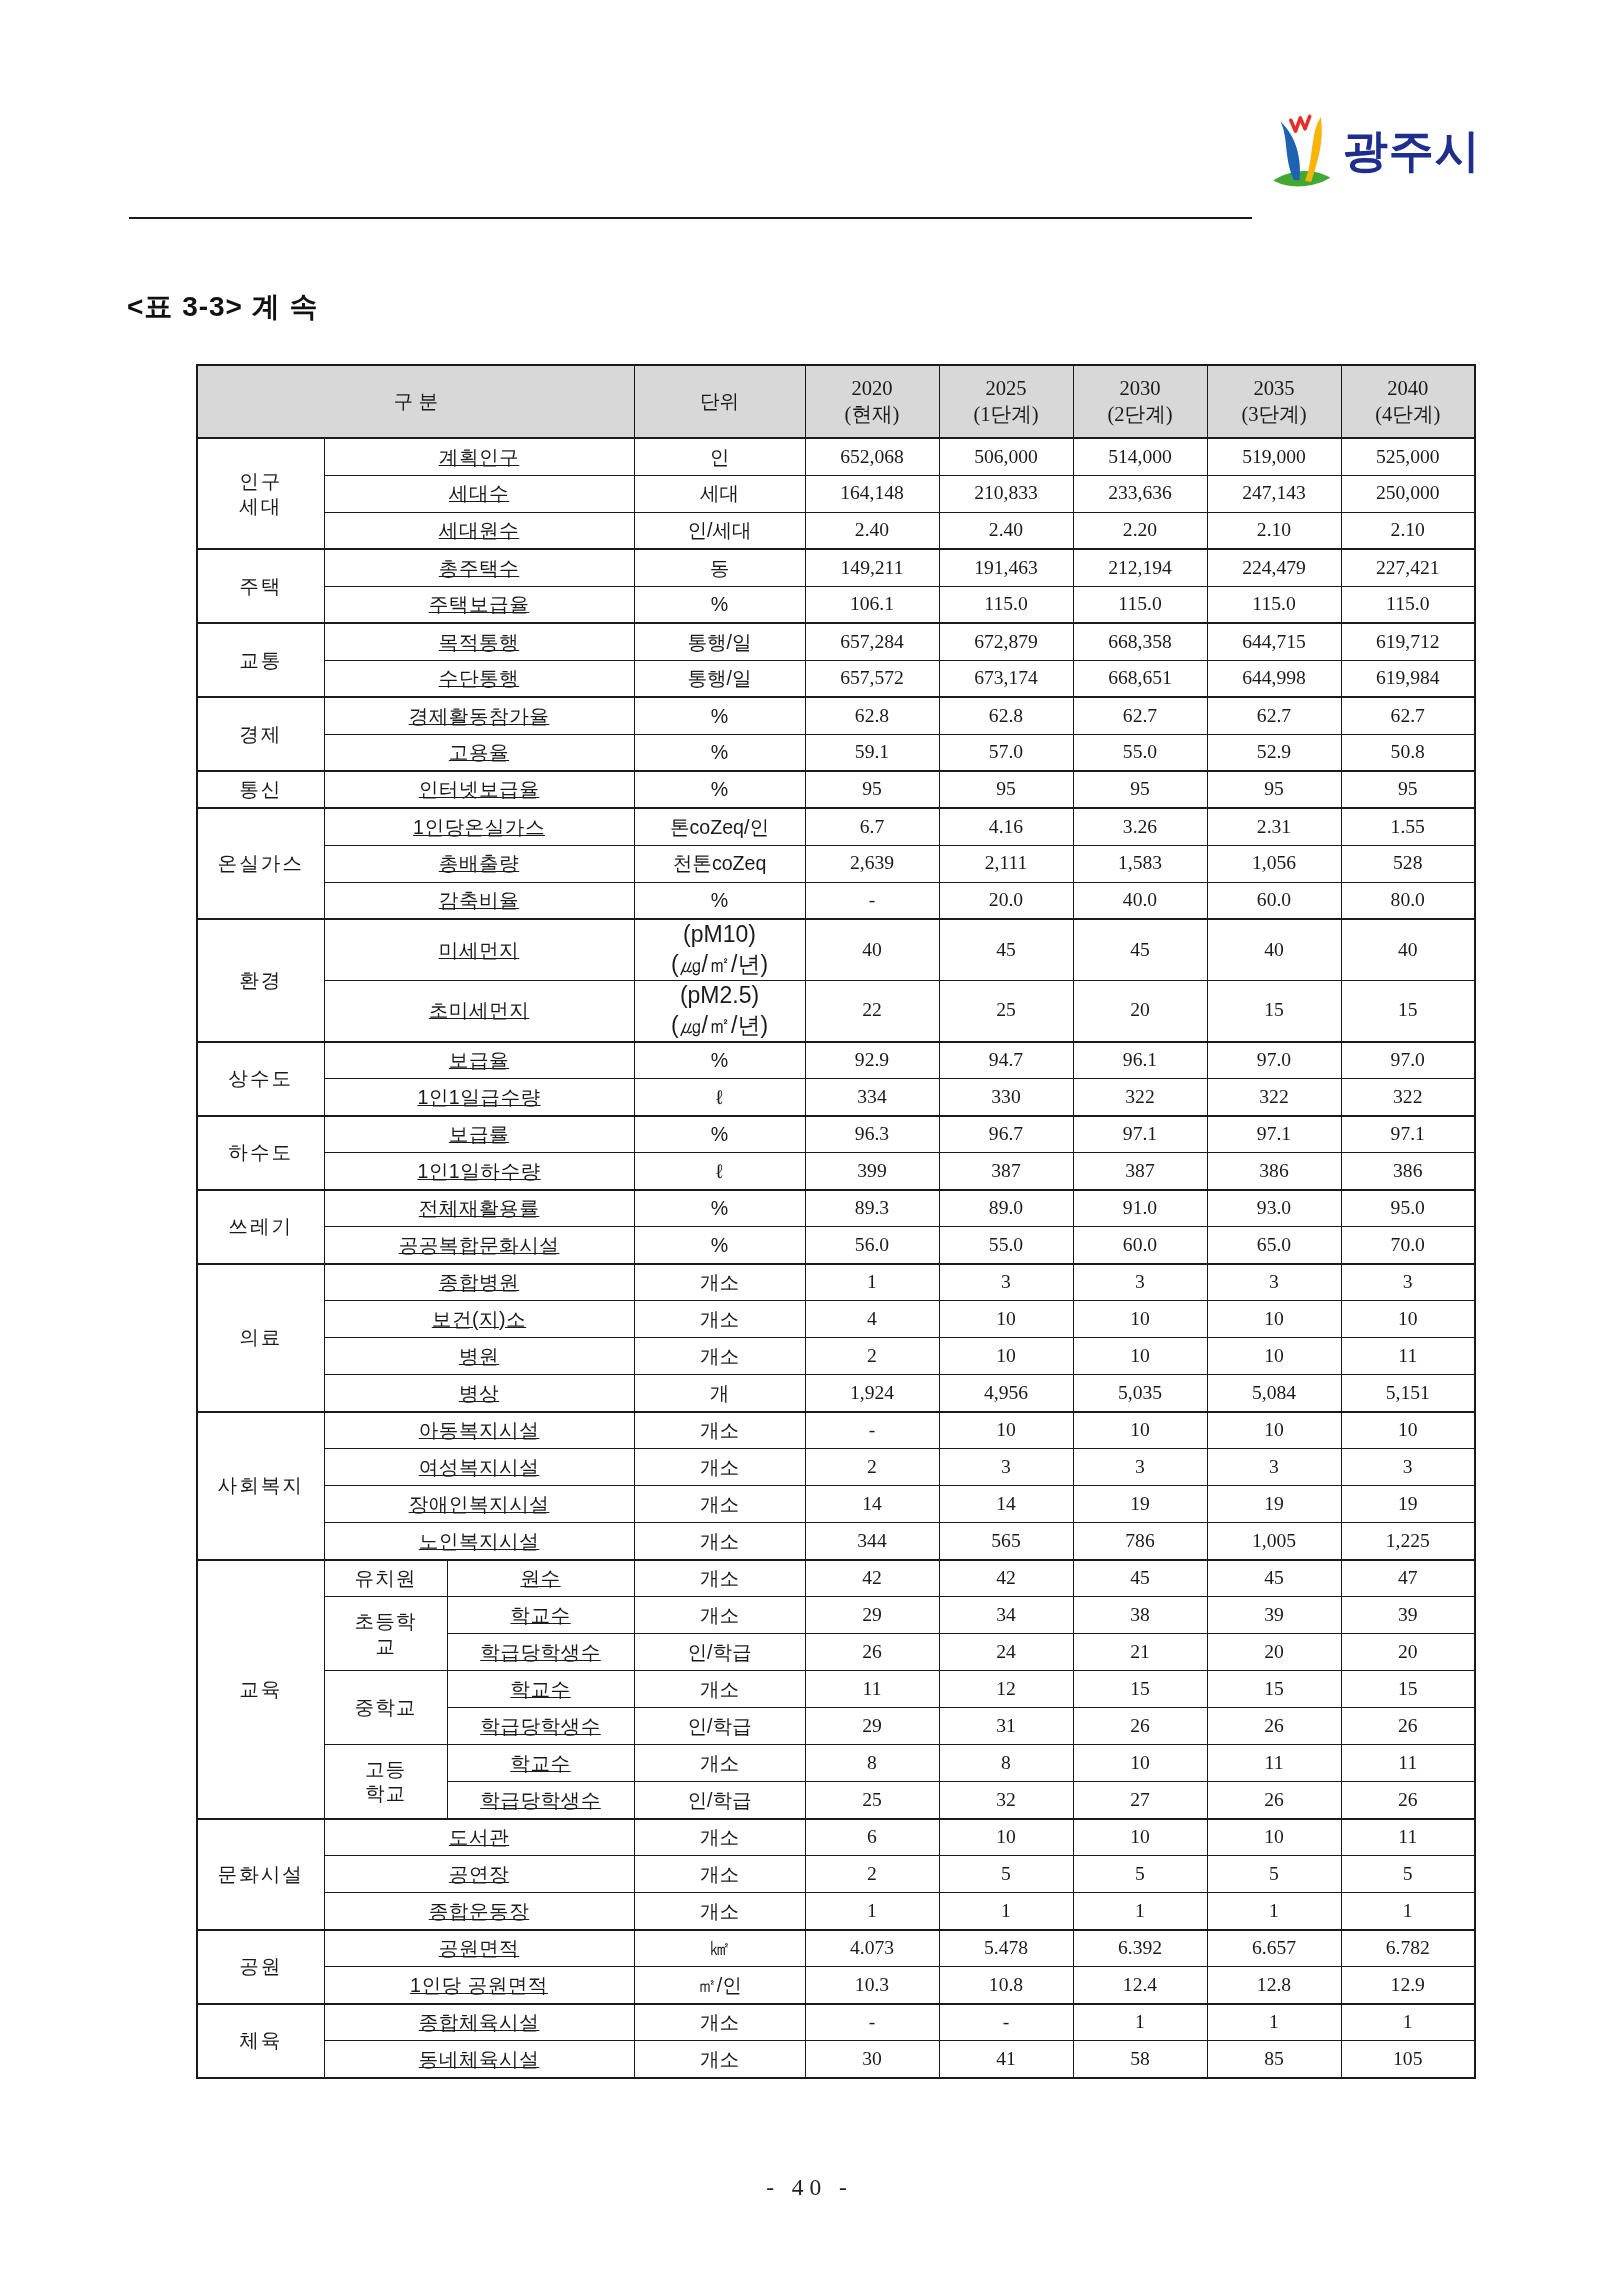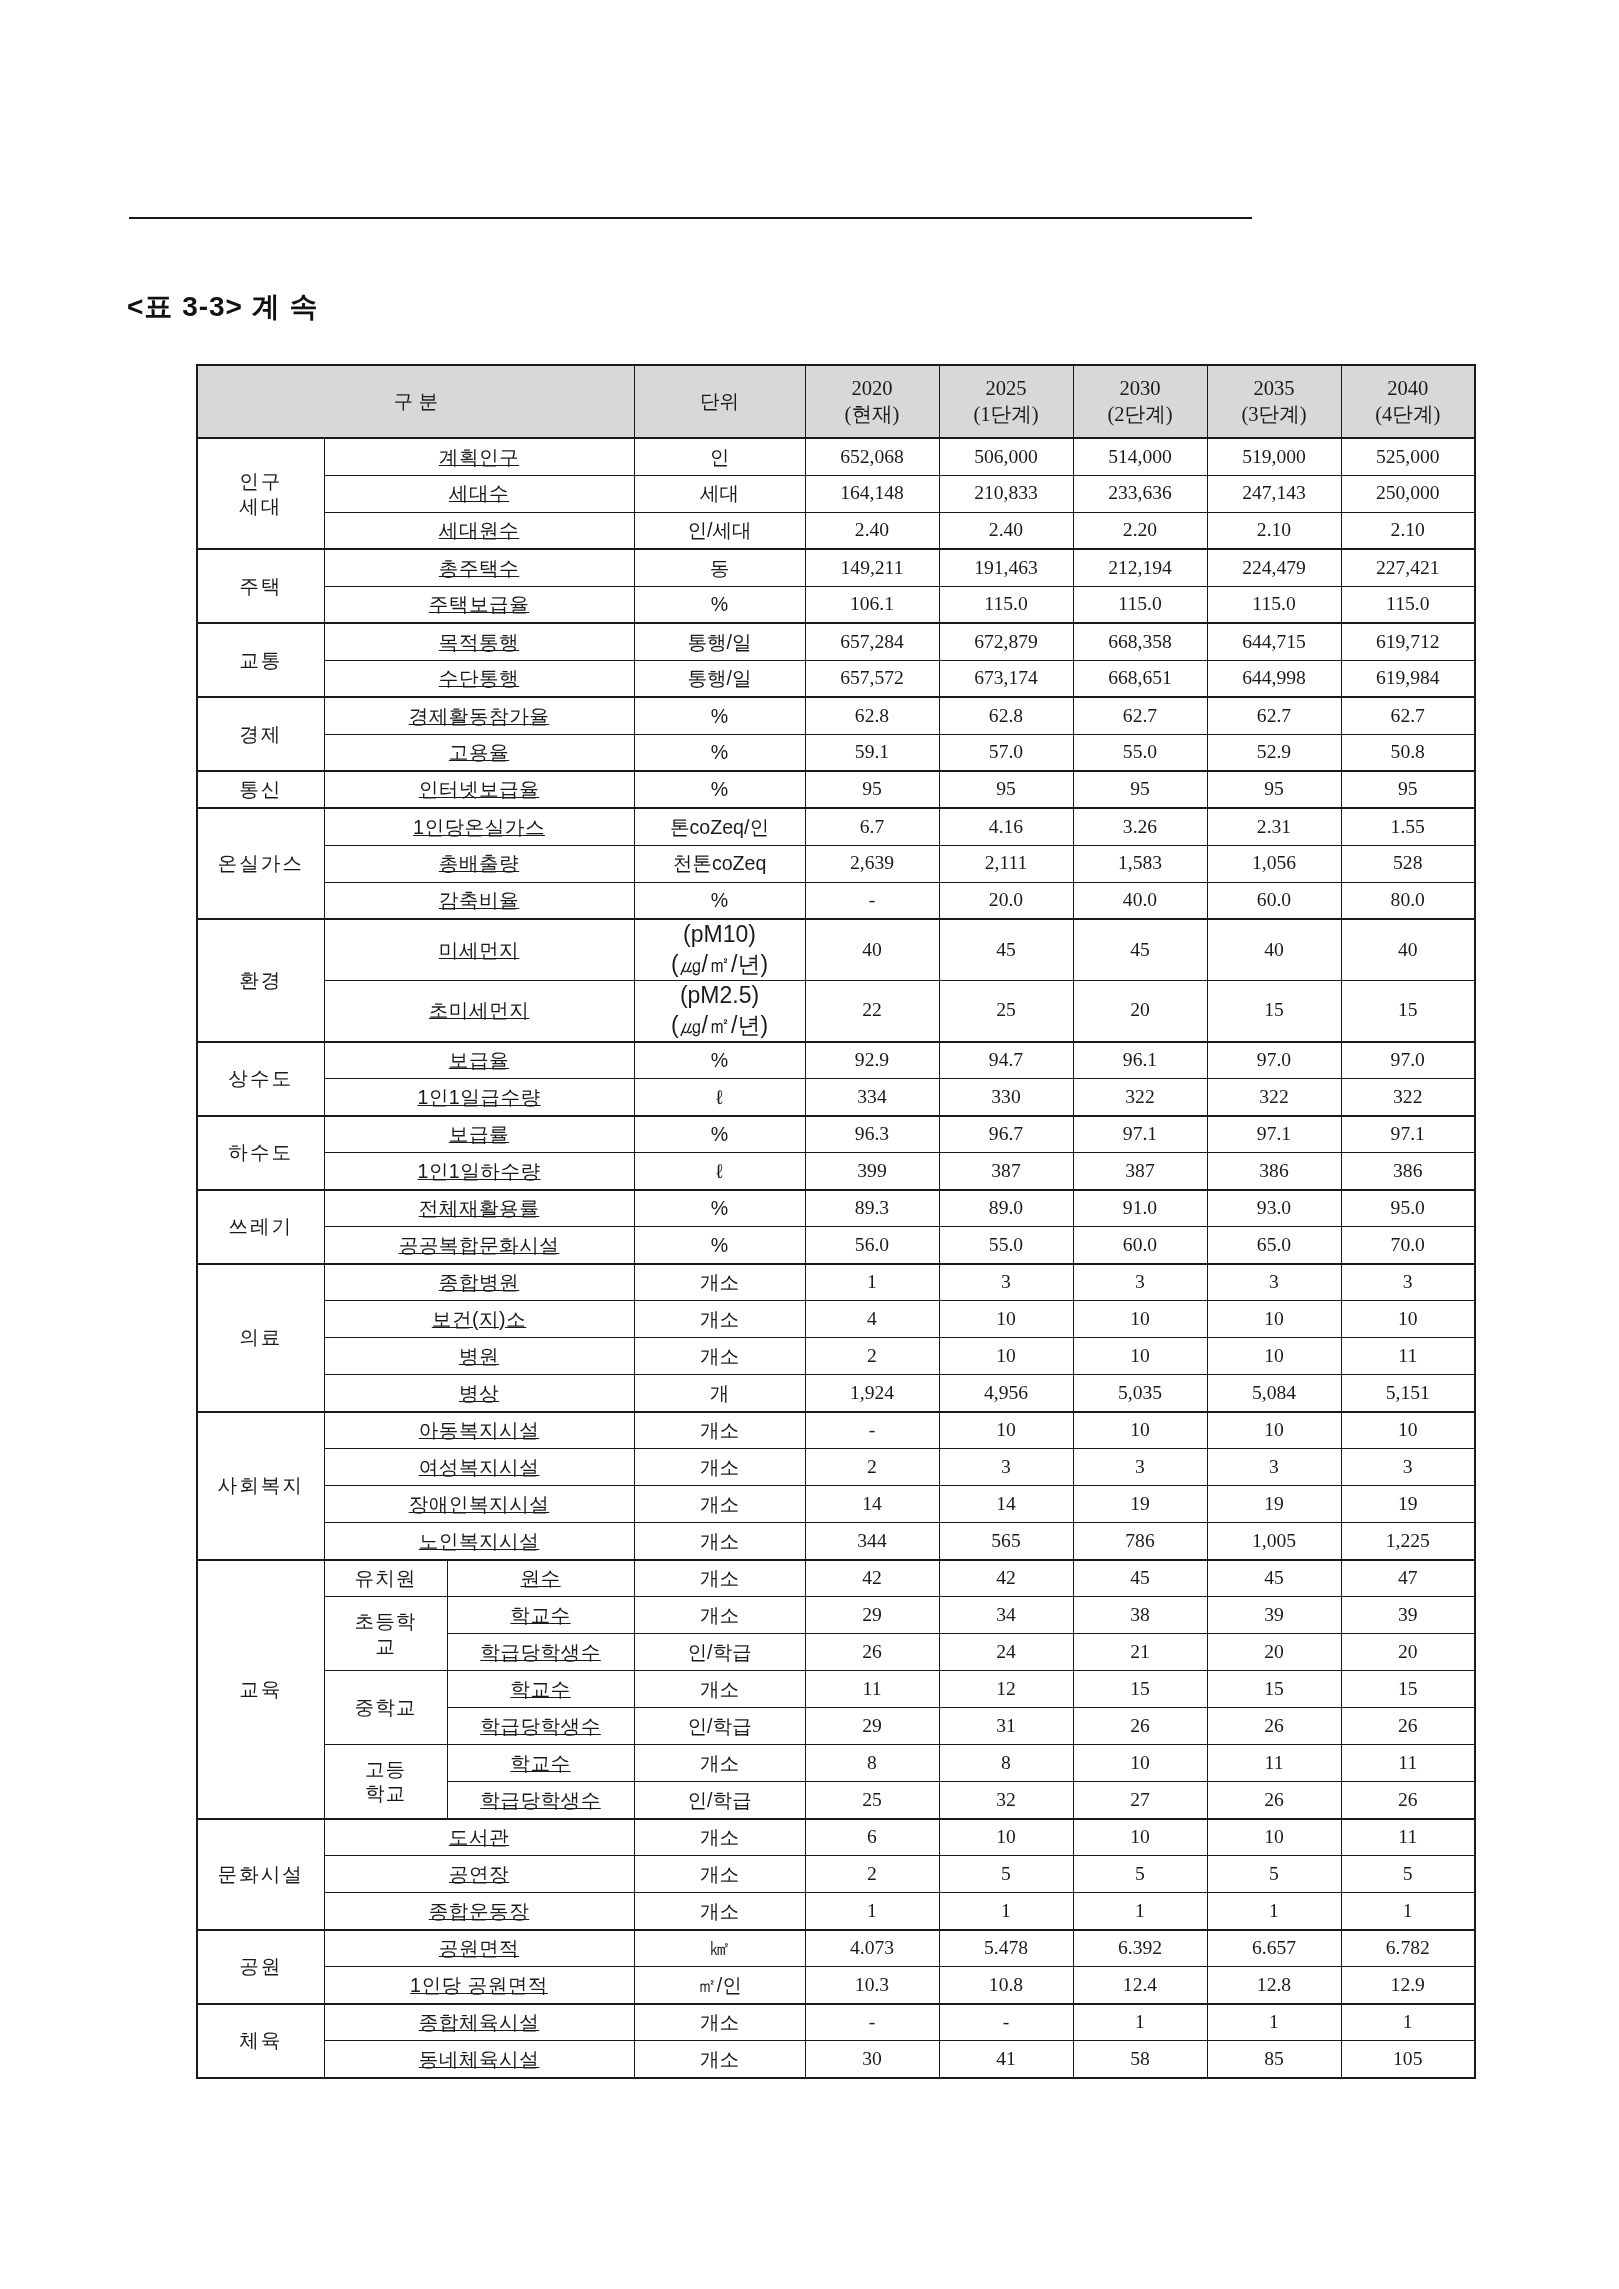--- a/index.html
+++ b/index.html
@@ -88,20 +88,31 @@
     font-family:"Liberation Serif","DejaVu Serif",serif;
     font-size:23.5px;color:#222;letter-spacing:5.9px;
   }
 </style>
 </head>
 <body>
 
 <div class="page">
 
 
+  <div class="logo">
+    <span>
+      <svg width="71" height="94" viewBox="0 0 90 110">
+        <path d="M12,92 C38,76 66,78 84,89 C60,104 26,102 12,92 Z" fill="#43a832"></path>
+        <path d="M38,92 C25,64 31,38 21,18 C41,36 48,66 45,92 Z" fill="#1f63b0"></path>
+        <path d="M52,93 C64,62 58,34 72,12 C77,46 66,74 60,94 Z" fill="#f7b50c"></path>
+        <polyline points="34,16 40,30 46,13 52,27 58,11" fill="none" stroke="#e43028" stroke-width="4.5" stroke-linecap="round" stroke-linejoin="round"></polyline>
+      </svg>
+    </span>
+    <span class="logo-text">광주시</span>
+  </div>
 
   <div class="header-rule"></div>
 
   <div class="table-title">&lt;표 3-3&gt; 계 속</div>
 
   <div class="table-wrap">
     <table class="summary">
         <colgroup>
           <col style="width: 127px;">
           <col style="width: 123px;">
@@ -539,15 +550,16 @@
             <td class="val">30</td>
             <td class="val">41</td>
             <td class="val">58</td>
             <td class="val">85</td>
             <td class="val">105</td>
           </tr>
         </tbody>
       </table>
   </div>
 
+  <div class="footer">- 40 -</div>
 
 </div>
 
 
 </body></html>

